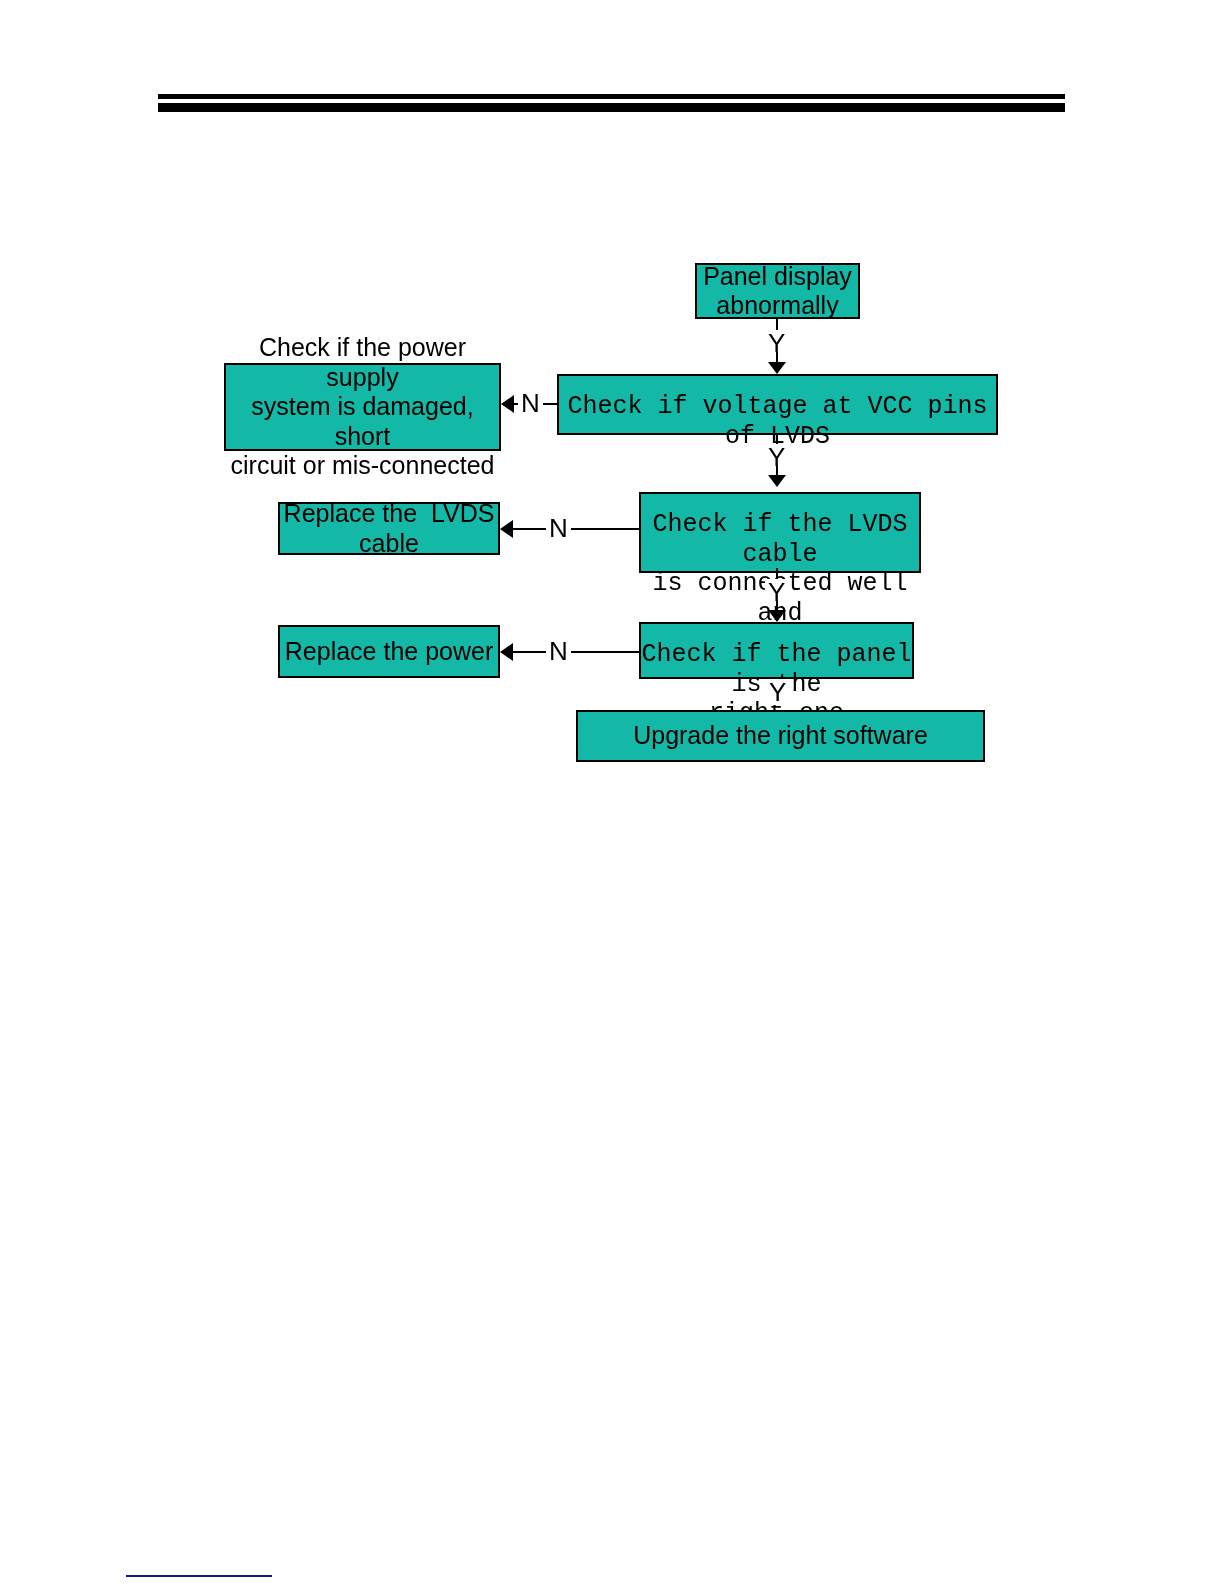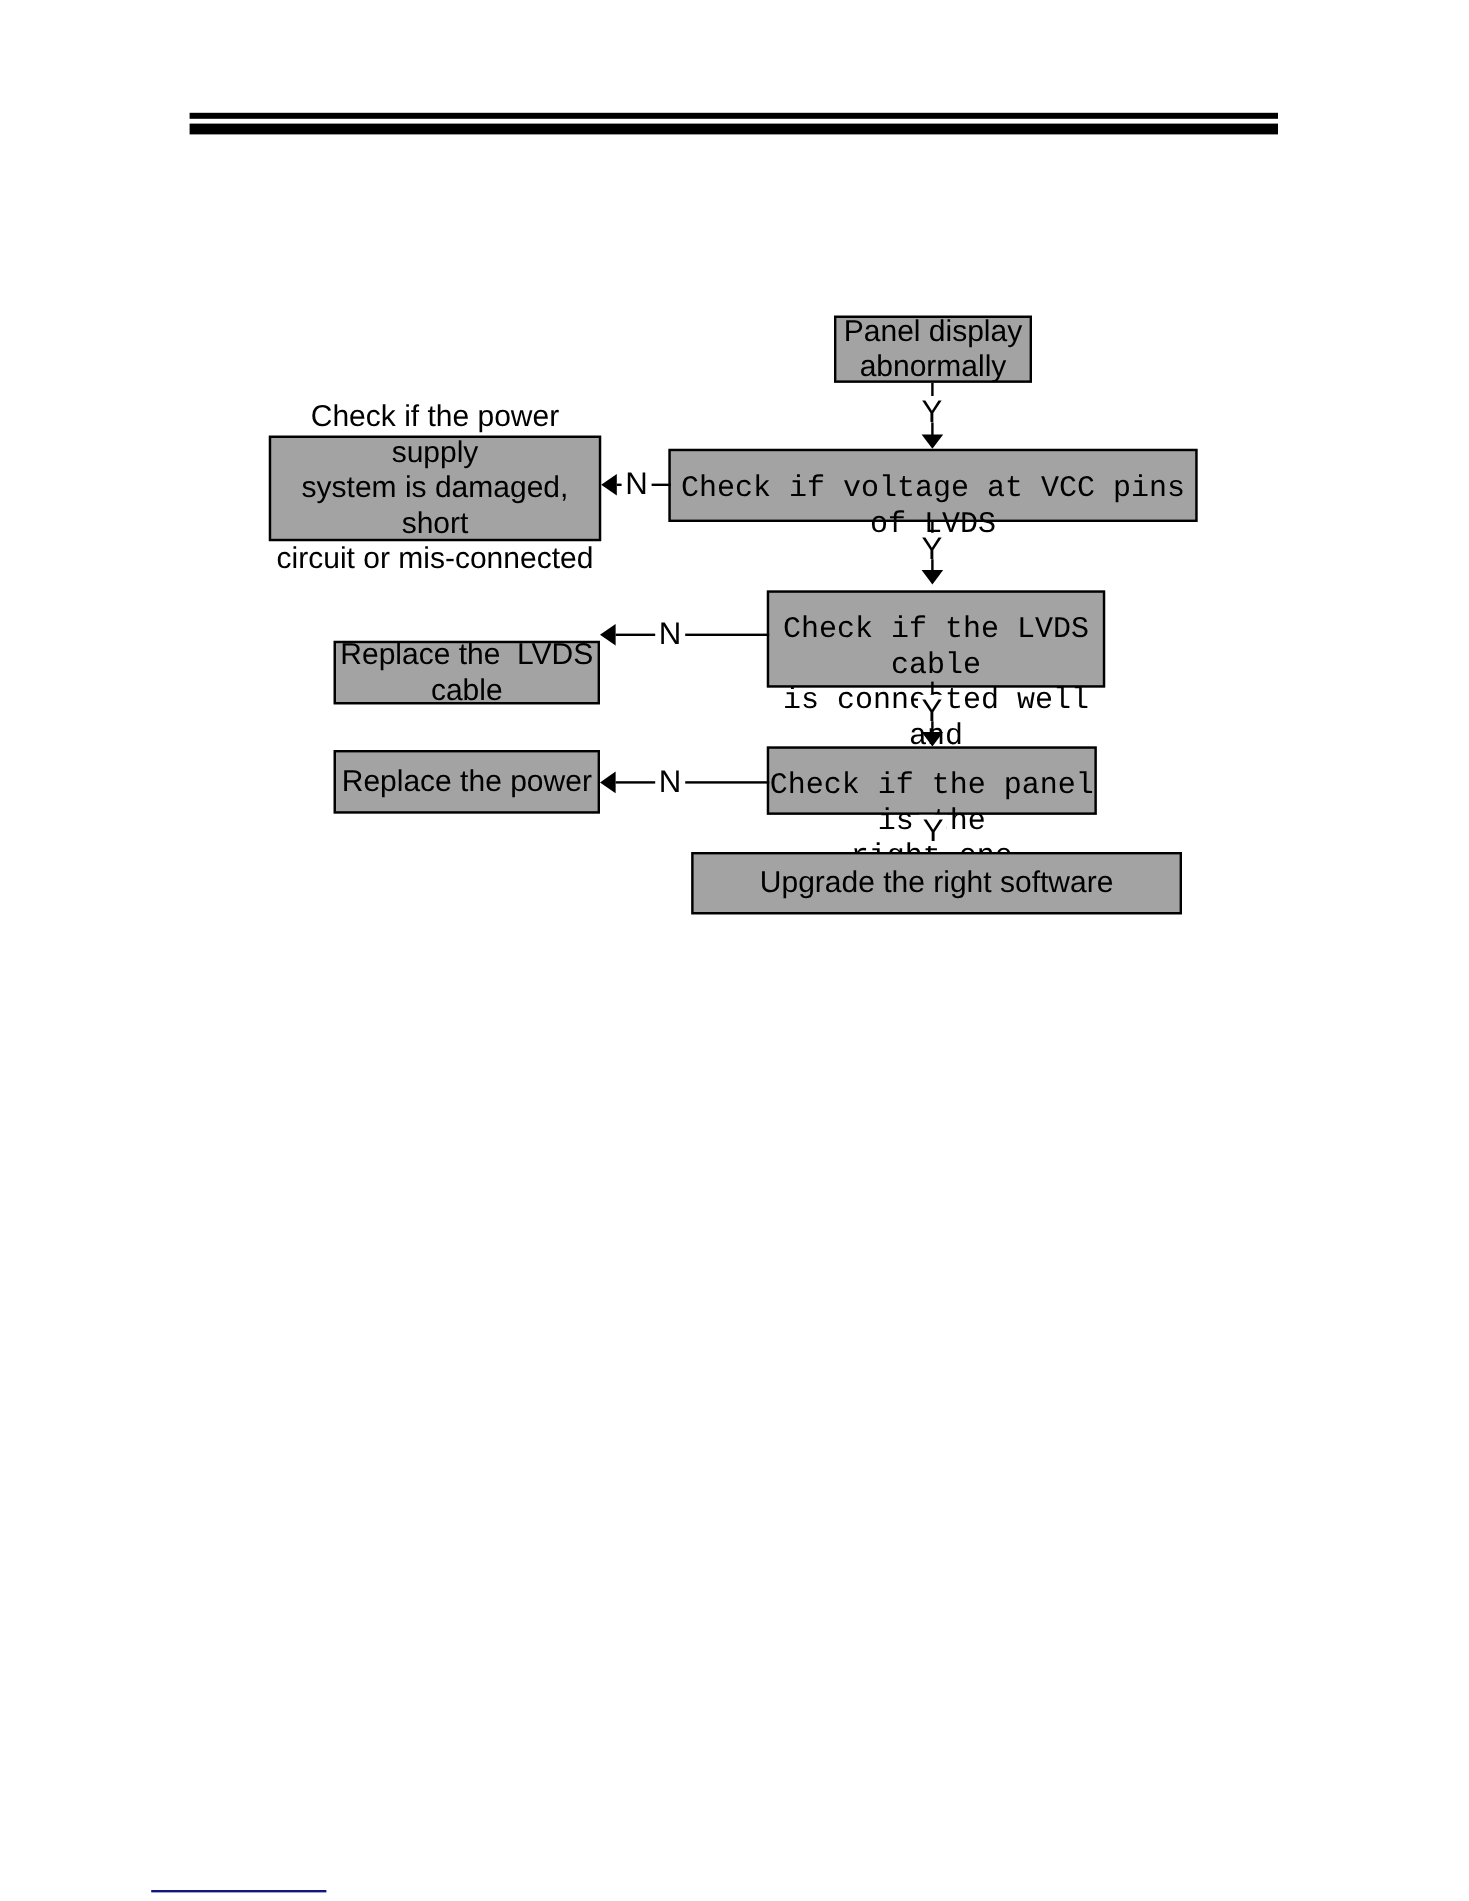--- a/index.html
+++ b/index.html
@@ -49,41 +49,41 @@
     position: absolute;
     left: 0;
     top: 0;
     width: 1224px;
     height: 1584px;
   }
 
   .node {
     position: absolute;
     box-sizing: border-box;
-    background: #a3a3a3;
+    background: #14b8a6;
     border: 2px solid #000000;
     display: flex;
     flex-direction: column;
     align-items: center;
     text-align: center;
     font-family: "Liberation Sans", sans-serif;
     font-size: 25px;
     line-height: 1.18;
     color: #000000;
     white-space: pre-wrap;
   }
   .node.vcenter { justify-content: center; }
   .node.vtop    { justify-content: flex-start; padding-top: 16px; font-family: Liberation Mono, monospace; }
 
   
   .n-start      { left: 695px; top: 263px; width: 165px;  height: 56px;  }
   .n-vcc        { left: 557px; top: 374px; width: 441px;  height: 61px;  }
   .n-power      { left: 224px; top: 363px; width: 277px;  height: 88px;  }
   .n-lvdschk    { left: 639px; top: 492px; width: 282px;  height: 81px;  }
-  .n-lvdsrep    { left: 278px; top: 502px; width: 222px;  height: 53px; margin-top: 32px;  }
+  .n-lvdsrep    { left: 278px; top: 502px; width: 222px;  height: 53px;  }
   .n-panelchk   { left: 639px; top: 622px; width: 275px;  height: 57px;  }
   .n-panelrep   { left: 278px; top: 625px; width: 222px;  height: 53px;  }
   .n-upgrade    { left: 576px; top: 710px; width: 409px;  height: 52px;  }
 
   
   .vline {
     position: absolute;
     width: 2px;
     background: #000000;
   }

